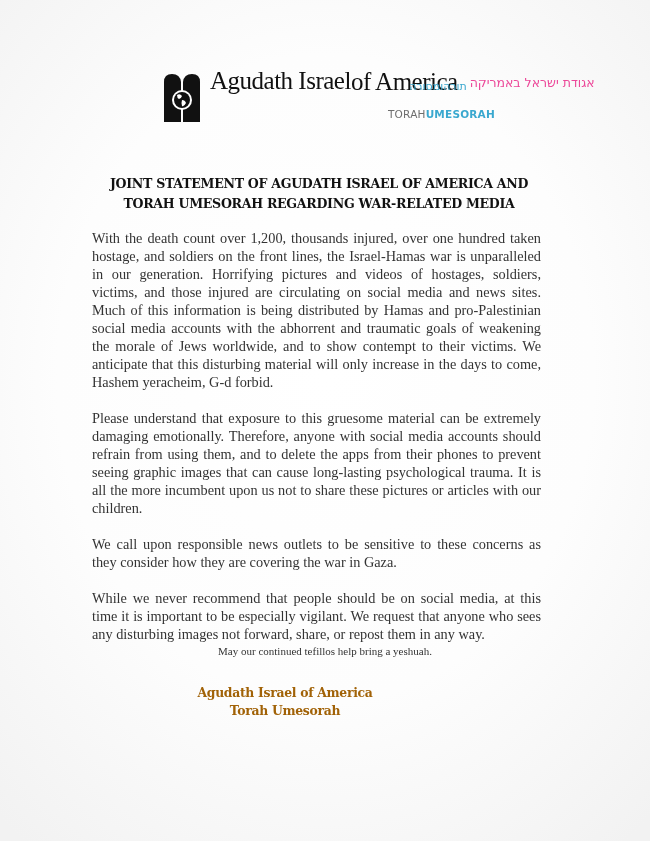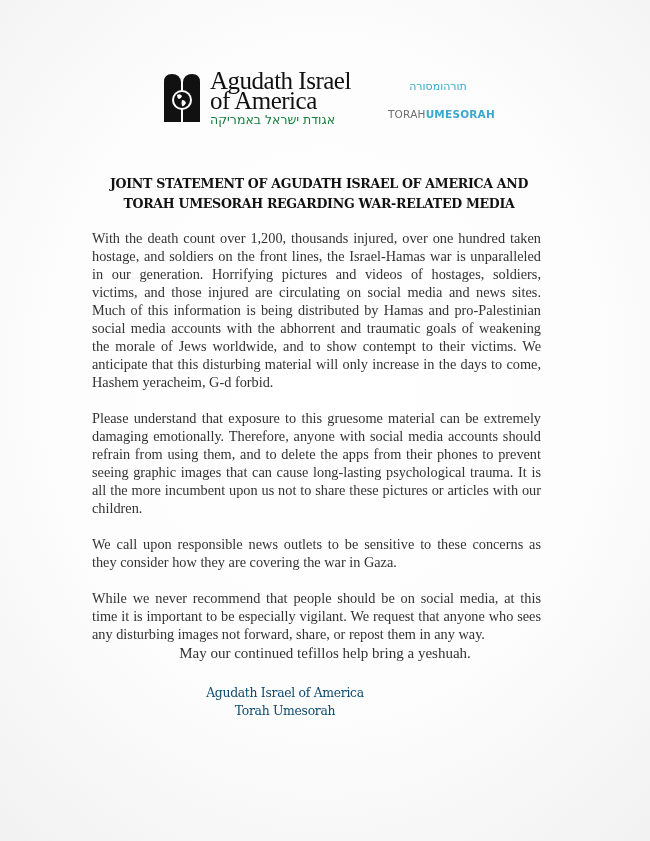--- a/index.html
+++ b/index.html
@@ -6,37 +6,37 @@
   body {
     width: 650px; height: 841px; overflow: hidden;
     background: radial-gradient(ellipse 75% 70% at 50% 45%, #ffffff 0%, #fdfdfd 55%, #f2f2f2 100%);
     font-family: "DejaVu Serif", "Liberation Serif", serif;
     color: #2a2a2a;
     position: relative;
   }
   .logos { position: absolute; top: 64px; left: 0; width: 650px; height: 70px; }
   .aia { position: absolute; left: 162px; top: 6px; display: flex; align-items: flex-start; }
   .aia-mark { width: 40px; height: 52px; position: relative; margin-right: 8px; margin-top: 2px; }
-  .aia-text { display: flex; flex-direction: column; align-items: flex-start; }
+  .aia-text { display: flex; flex-direction: row; align-items: flex-end; }
   .aia-line1 { font-family: "Liberation Serif", serif; font-size: 25px; line-height: 21px; color: #111; letter-spacing: -0.5px; }
   .aia-line2 { font-family: "Liberation Serif", serif; font-size: 25px; line-height: 19px; color: #111; letter-spacing: -0.5px; margin-right: 12px; }
-  .aia-heb { font-family: "DejaVu Sans", sans-serif; font-size: 12.5px; line-height: 16px; color: #15803d; margin-top: 2px; direction: rtl; }
+  .aia-heb { font-family: "DejaVu Sans", sans-serif; font-size: 12.5px; line-height: 16px; color: #ec4899; margin-top: 2px; direction: rtl; }
   .tu { position: absolute; left: 388px; top: 0px; width: 100px; text-align: center; }
   .tu-book { width: 100px; height: 36px; position: relative; }
   .tu-heb { font-family: "DejaVu Sans", sans-serif; font-size: 11px; line-height: 13px; color: #3aa8cf; direction: rtl; margin-top: 16px; }
   .tu-eng { font-family: "DejaVu Sans", sans-serif; font-size: 10.5px; line-height: 13px; color: #6d6d6d; letter-spacing: 0.2px; margin-top: 15px; }
   .tu-eng b { color: #3aa8cf; }
   .title { position: absolute; top: 174px; left: 54px; width: 530px; text-align: center;
     font-family: "DejaVu Serif", serif; font-weight: bold; font-size: 12.6px; line-height: 20px; color: #111; letter-spacing: -0.3px; }
   .body { position: absolute; top: 229px; left: 92px; width: 467px; }
   .para { font-family: "Liberation Serif", serif; font-size: 14.3px; line-height: 18px; color: #333; text-align: justify; margin: 0 18px 18px 0; }
   .closing { position: absolute; top: 645px; left: 0; width: 650px; text-align: center;
-    font-family: "Liberation Serif", serif; font-size: 15px; color: #333; }
+    font-family: "Liberation Serif", serif; font-size: 11px; color: #333; }
   .sig { position: absolute; top: 684px; left: 0; width: 570px; text-align: center;
-    font-family: "DejaVu Serif", serif; font-weight: normal; font-size: 12.4px; line-height: 18px; color: #0c4a6e; letter-spacing: -0.3px; }
+    font-family: "DejaVu Serif", serif; font-weight: bold; font-size: 12.4px; line-height: 18px; color: #a16207; letter-spacing: -0.3px; }
 </style>
 </head>
 <body>
 
 <div class="logos">
   <div class="aia">
     <div class="aia-mark">
       <svg width="40" height="52" viewBox="0 0 40 52">
         <path d="M2 50 L2 10 Q2 2 10 2 Q18 2 19 10 L19 50 Z" fill="#111"></path>
         <path d="M21 50 L21 10 Q22 2 30 2 Q38 2 38 10 L38 50 Z" fill="#111"></path>

